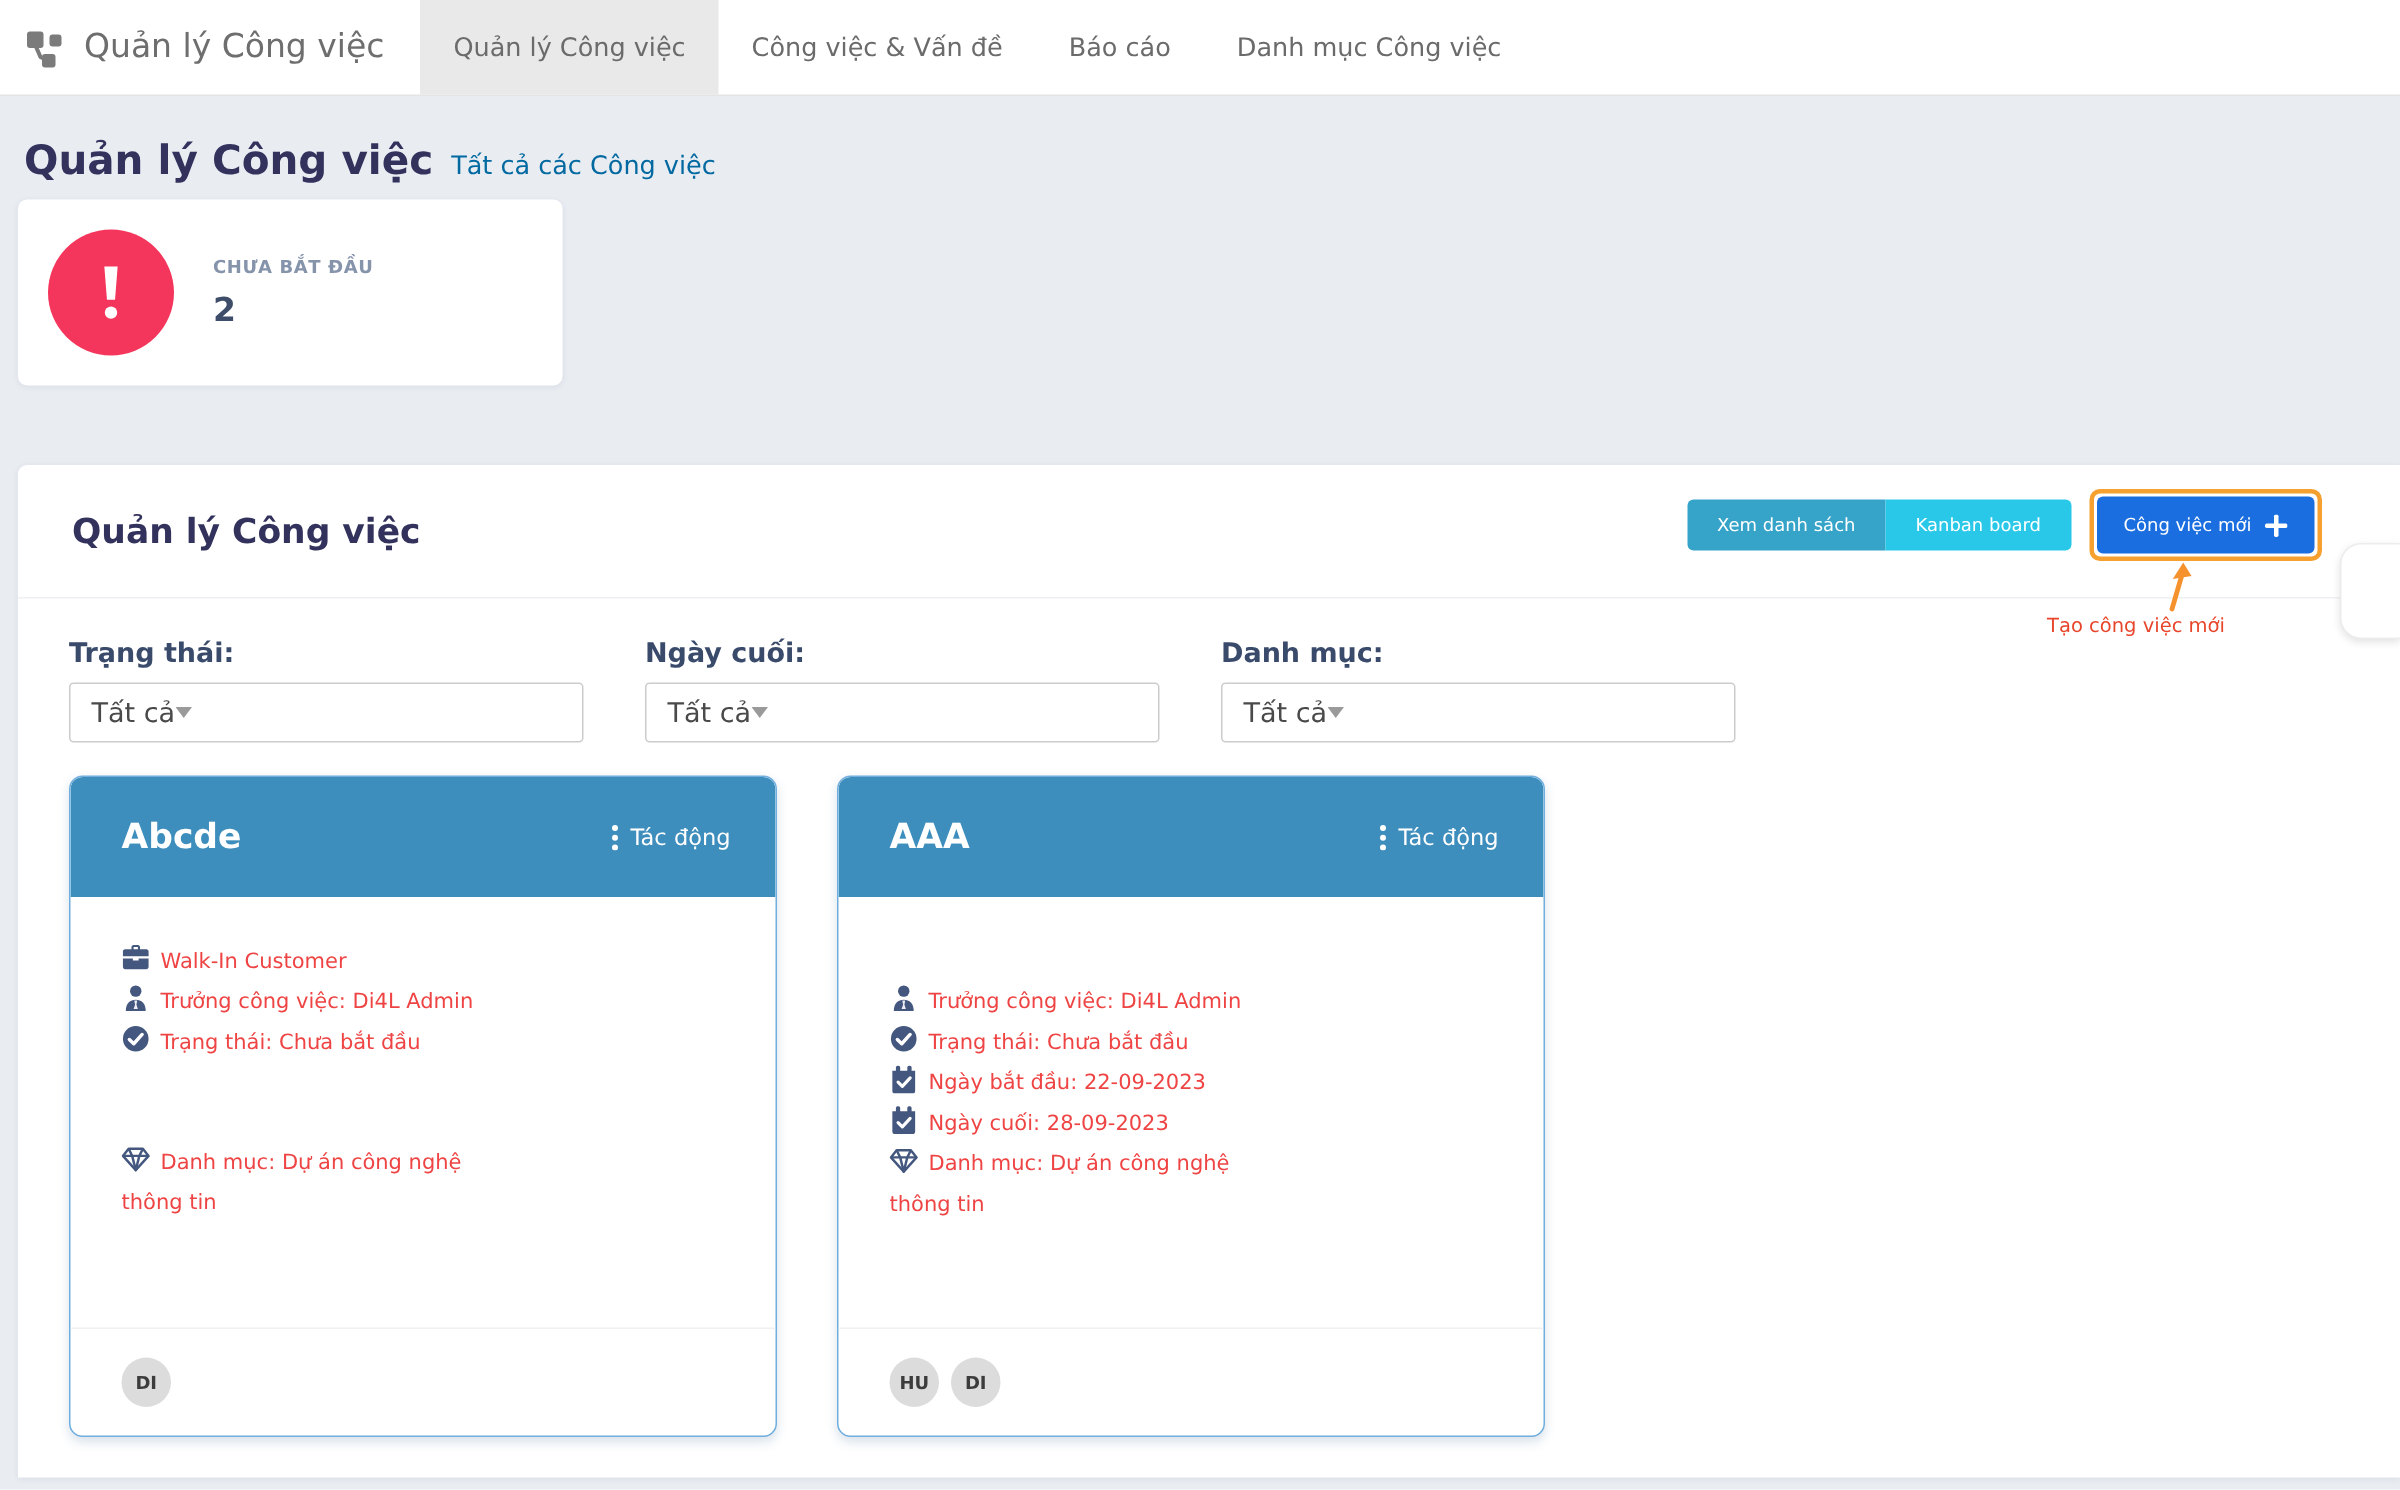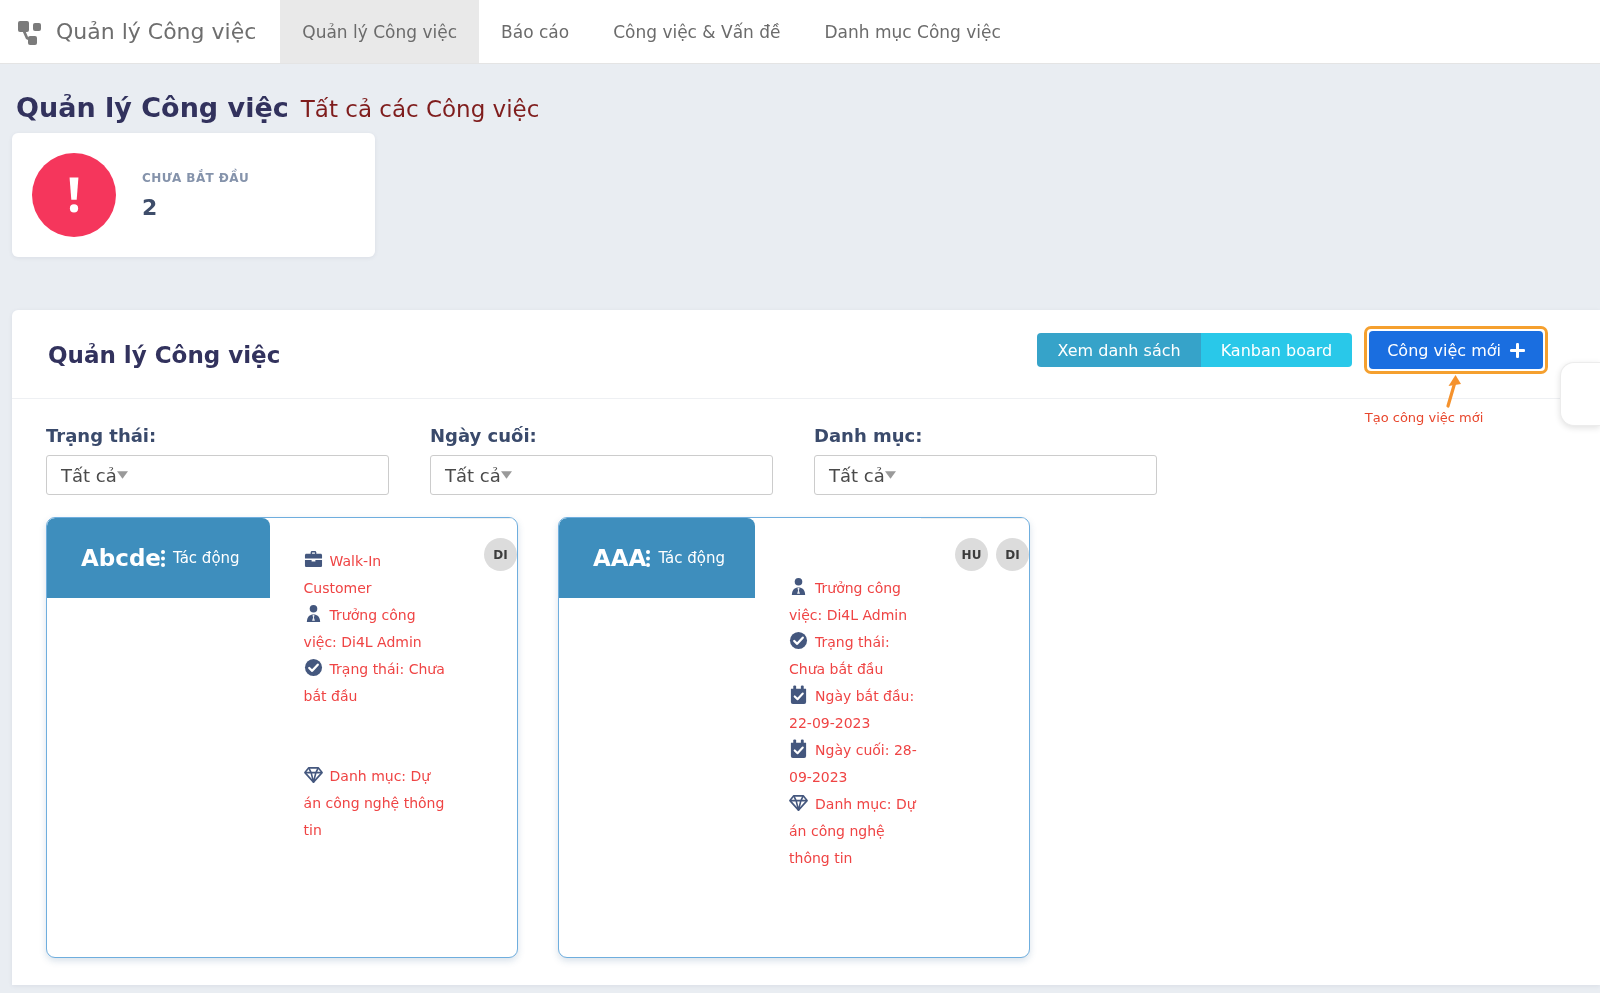--- a/index.html
+++ b/index.html
@@ -26,21 +26,21 @@
   .nav-items { display:flex; align-items:stretch; }
   .nav-item {
     display:flex; align-items:center; padding:0 22px;
     font-size:17px; color:#6b6b6b; cursor:pointer; white-space:nowrap;
   }
   .nav-item.active { background:#e9e9e9; }
 
   
   .page-head { padding:28px 16px 10px 16px; display:flex; align-items:baseline; gap:12px; }
   .page-title { font-size:27px; font-weight:bold; color:#32325d; }
-  .page-subtitle { font-size:23px; color:#7f1d1d; }
+  .page-subtitle { font-size:17px; color:#0369a1; }
 
   
   .stat-card {
     margin-left:12px; width:363px; height:124px; background:#ffffff;
     border-radius:6px; box-shadow:0 1px 4px rgba(50,50,93,.08);
     display:flex; align-items:center; padding:0 20px; gap:26px;
   }
   .stat-circle {
     width:84px; height:84px; border-radius:50%; background:#f5365c;
     display:flex; align-items:center; justify-content:center; flex:0 0 auto;
@@ -56,21 +56,21 @@
     box-shadow:0 1px 4px rgba(50,50,93,.08);
   }
   .panel-head { position:relative; height:88px; }
   .panel-title {
     position:absolute; left:36px; top:32px;
     font-size:23px; font-weight:600; color:#32325d;
   }
   .btn-group { position:absolute; right:52px; top:16px; display:flex; align-items:center; }
   .btn {
     height:34px; display:flex; align-items:center; justify-content:center;
-    font-size:16px; color:#ffffff; cursor:pointer; white-space:nowrap;
+    font-size:12px; color:#ffffff; cursor:pointer; white-space:nowrap;
   }
   .btn-viewlist { background:#36a3c9; border-radius:4px 0 0 4px; padding:0 20px; }
   .btn-kanban  { background:#29c8e9; border-radius:0 4px 4px 0; padding:0 20px; }
   .highlight-box {
     margin-left:12px; border:3px solid #f5a02f; border-radius:7px; padding:2px;
   }
   .btn-newtask { background:#1a6ee0; border-radius:4px; padding:0 18px; height:38px; gap:9px; }
   .btn-newtask svg { width:15px; height:15px; }
   .annotation { position:absolute; right:96px; top:64px; text-align:center; width:160px; pointer-events:none; z-index:5; }
   .annotation svg { display:block; margin:0 auto 2px 96px; }
@@ -87,21 +87,21 @@
     padding:0 14px; font-size:18px; color:#4a4a4a; cursor:pointer;
   }
   .select-box svg { width:11px; height:8px; color:#9a9a9a; }
 
   
   .cards { display:flex; padding-left:34px; margin-top:22px; gap:40px; }
   .task-card {
     width:472px; height:441px; background:#ffffff;
     border:1px solid #6faede; border-radius:9px;
     box-shadow:0 3px 7px rgba(40,90,140,.18);
-    display:flex; flex-direction:row; overflow:hidden;
+    display:flex; flex-direction:column; overflow:hidden;
   }
   .task-card-header {
     height:80px; background:#3e8ebd; border-radius:8px 8px 0 0;
     display:flex; align-items:center; justify-content:space-between;
     padding:0 30px 0 34px; flex:0 0 auto;
   }
   .task-card-title { font-size:23px; font-weight:bold; color:#ffffff; }
   .task-menu { display:flex; align-items:flex-end; gap:8px; color:#ffffff; font-size:15px; cursor:pointer; }
   .task-menu svg { width:4px; height:17px; }
   .task-card-body { flex:1 1 auto; padding-left:34px; }
@@ -138,22 +138,22 @@
       <svg viewBox="0 0 30 30" fill="currentColor">
         <rect x="2" y="4" width="11" height="11" rx="2"></rect>
         <rect x="17" y="6" width="8" height="8" rx="2"></rect>
         <rect x="12" y="19" width="9" height="9" rx="2"></rect>
         <path d="M6 13 L10 22 L14 24 L14 21 L12 20 L9 13 Z"></path>
       </svg>
       <span class="brand-label">Quản lý Công việc</span>
     </div>
     <nav class="nav-items">
       <div class="nav-item active">Quản lý Công việc</div>
+      <div class="nav-item">Công việc &amp; Vấn đề</div>
       <div class="nav-item">Báo cáo</div>
-      <div class="nav-item">Công việc &amp; Vấn đề</div>
       <div class="nav-item">Danh mục Công việc</div>
     </nav>
   </header>
 
   <section class="page-head">
     <h1 class="page-title">Quản lý Công việc</h1>
     <span class="page-subtitle">Tất cả các Công việc</span>
   </section>
 
   <div class="stat-card">

